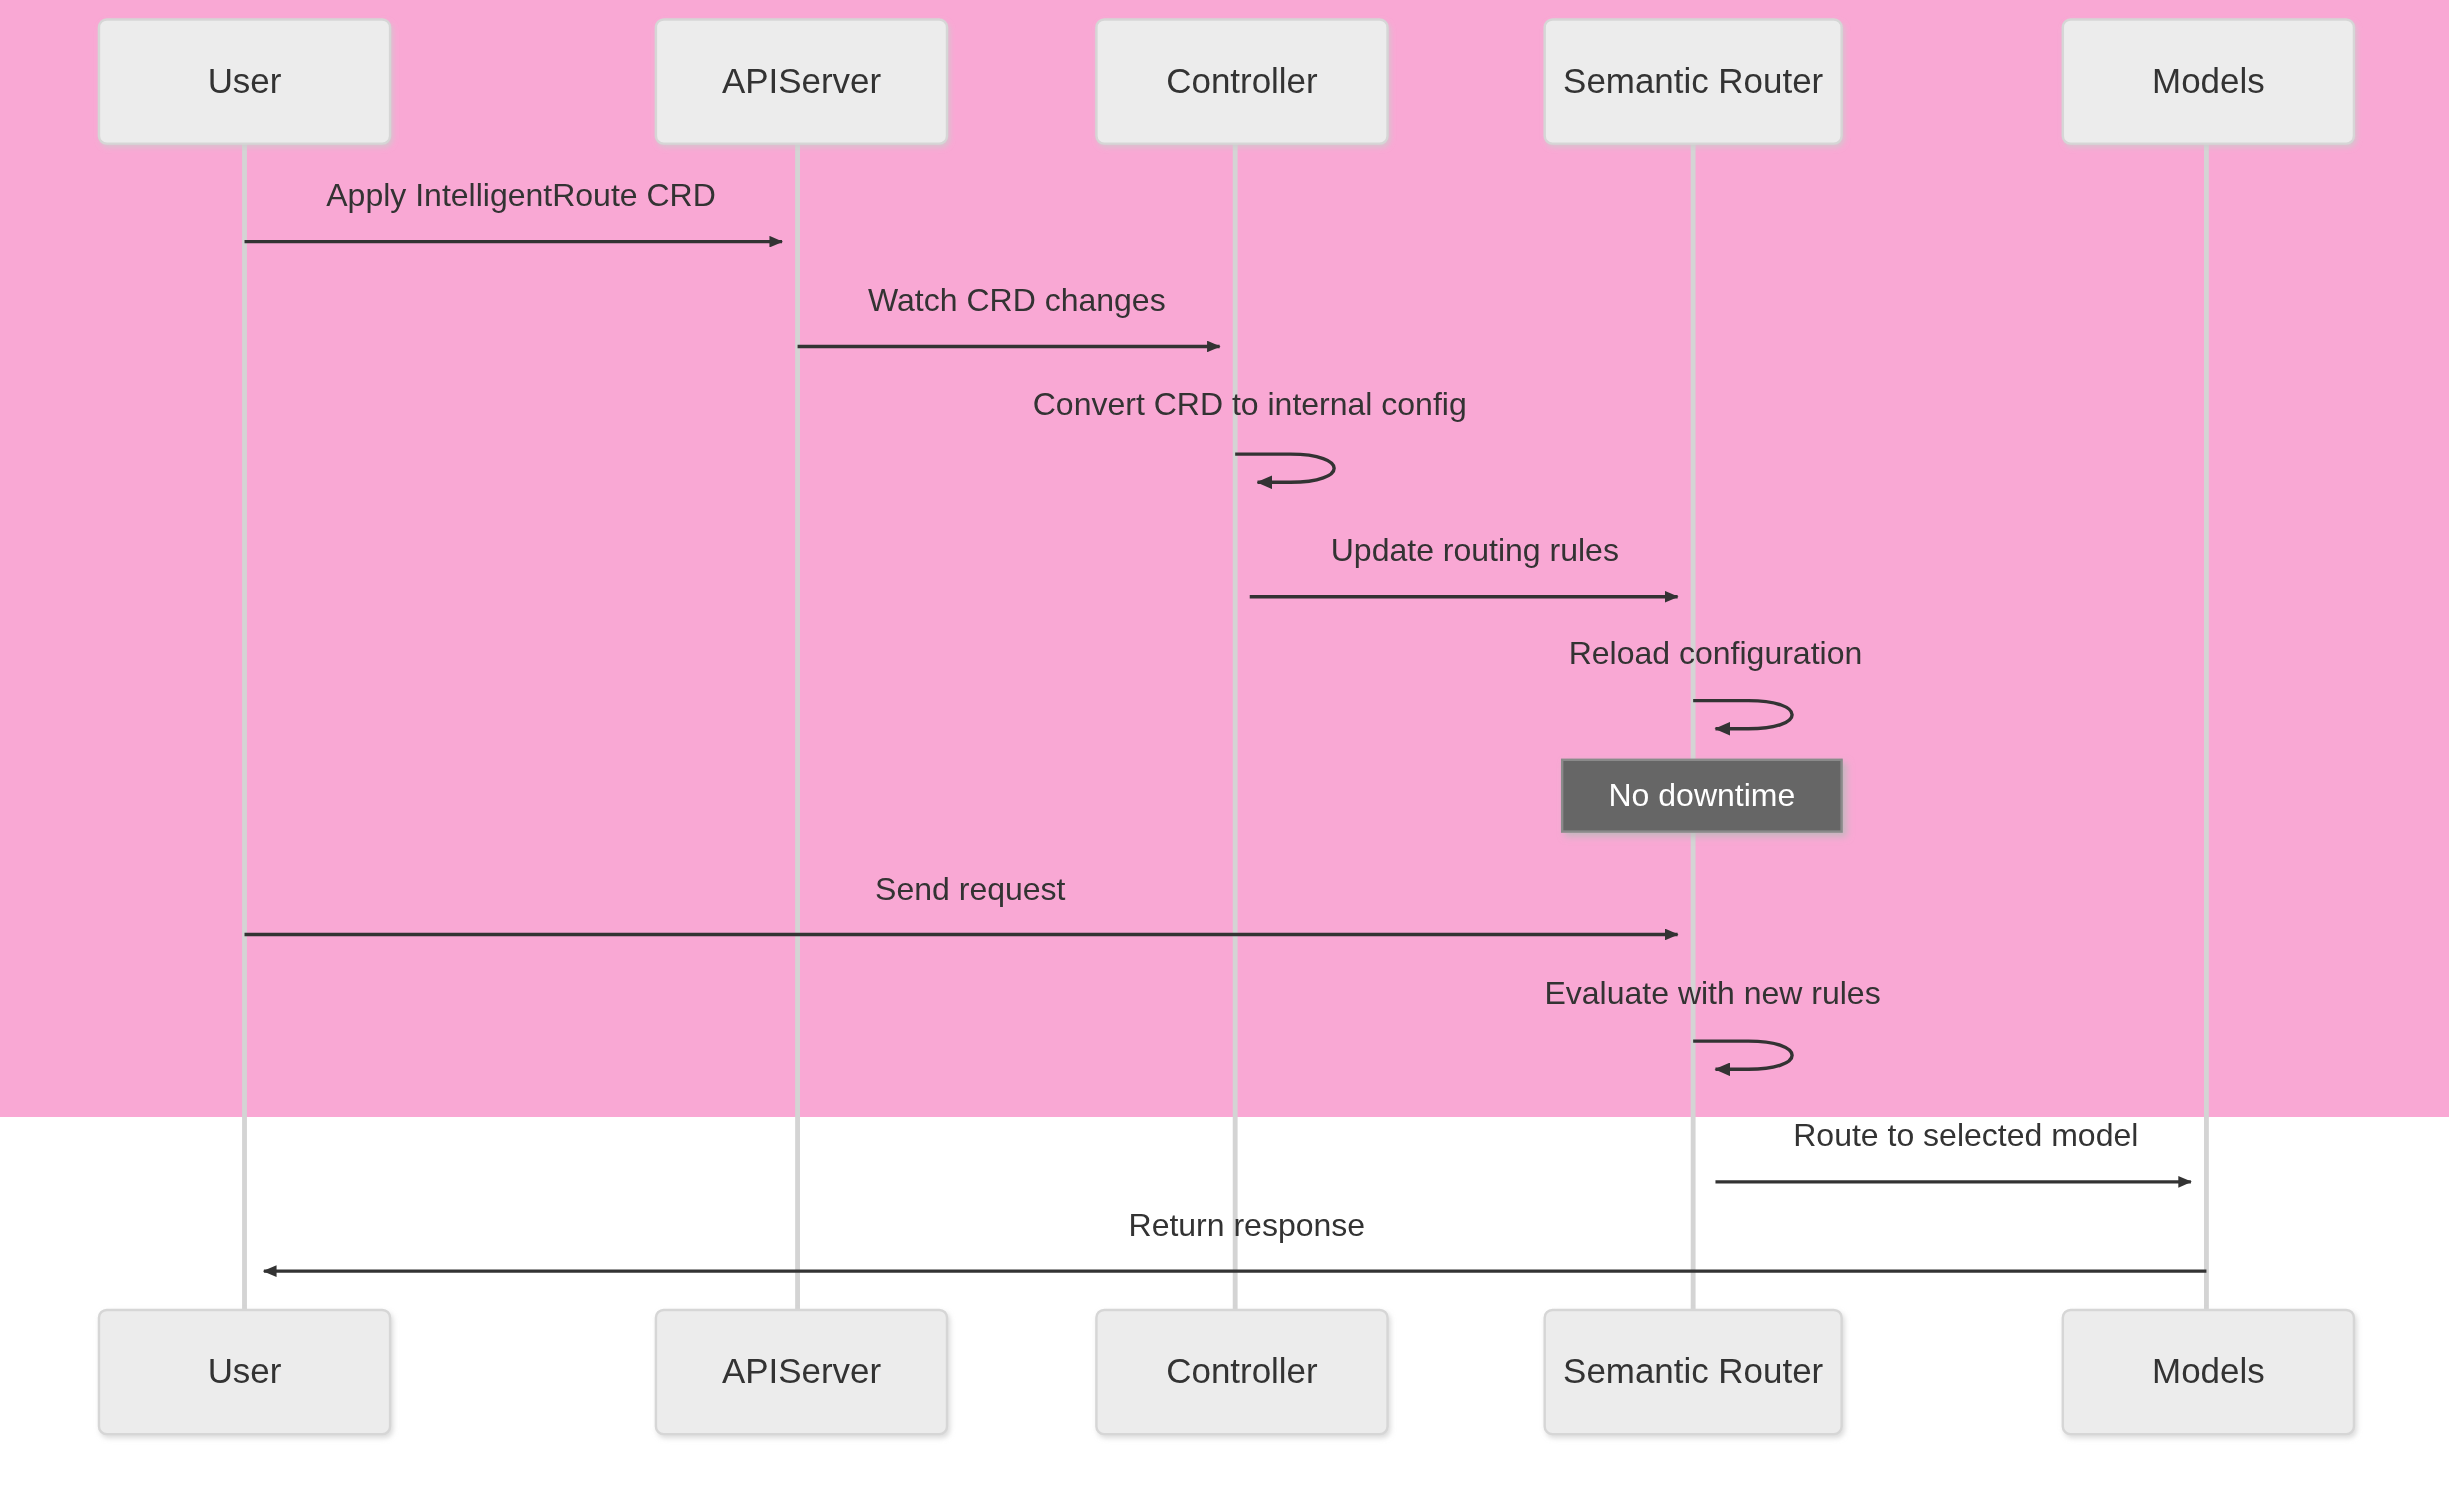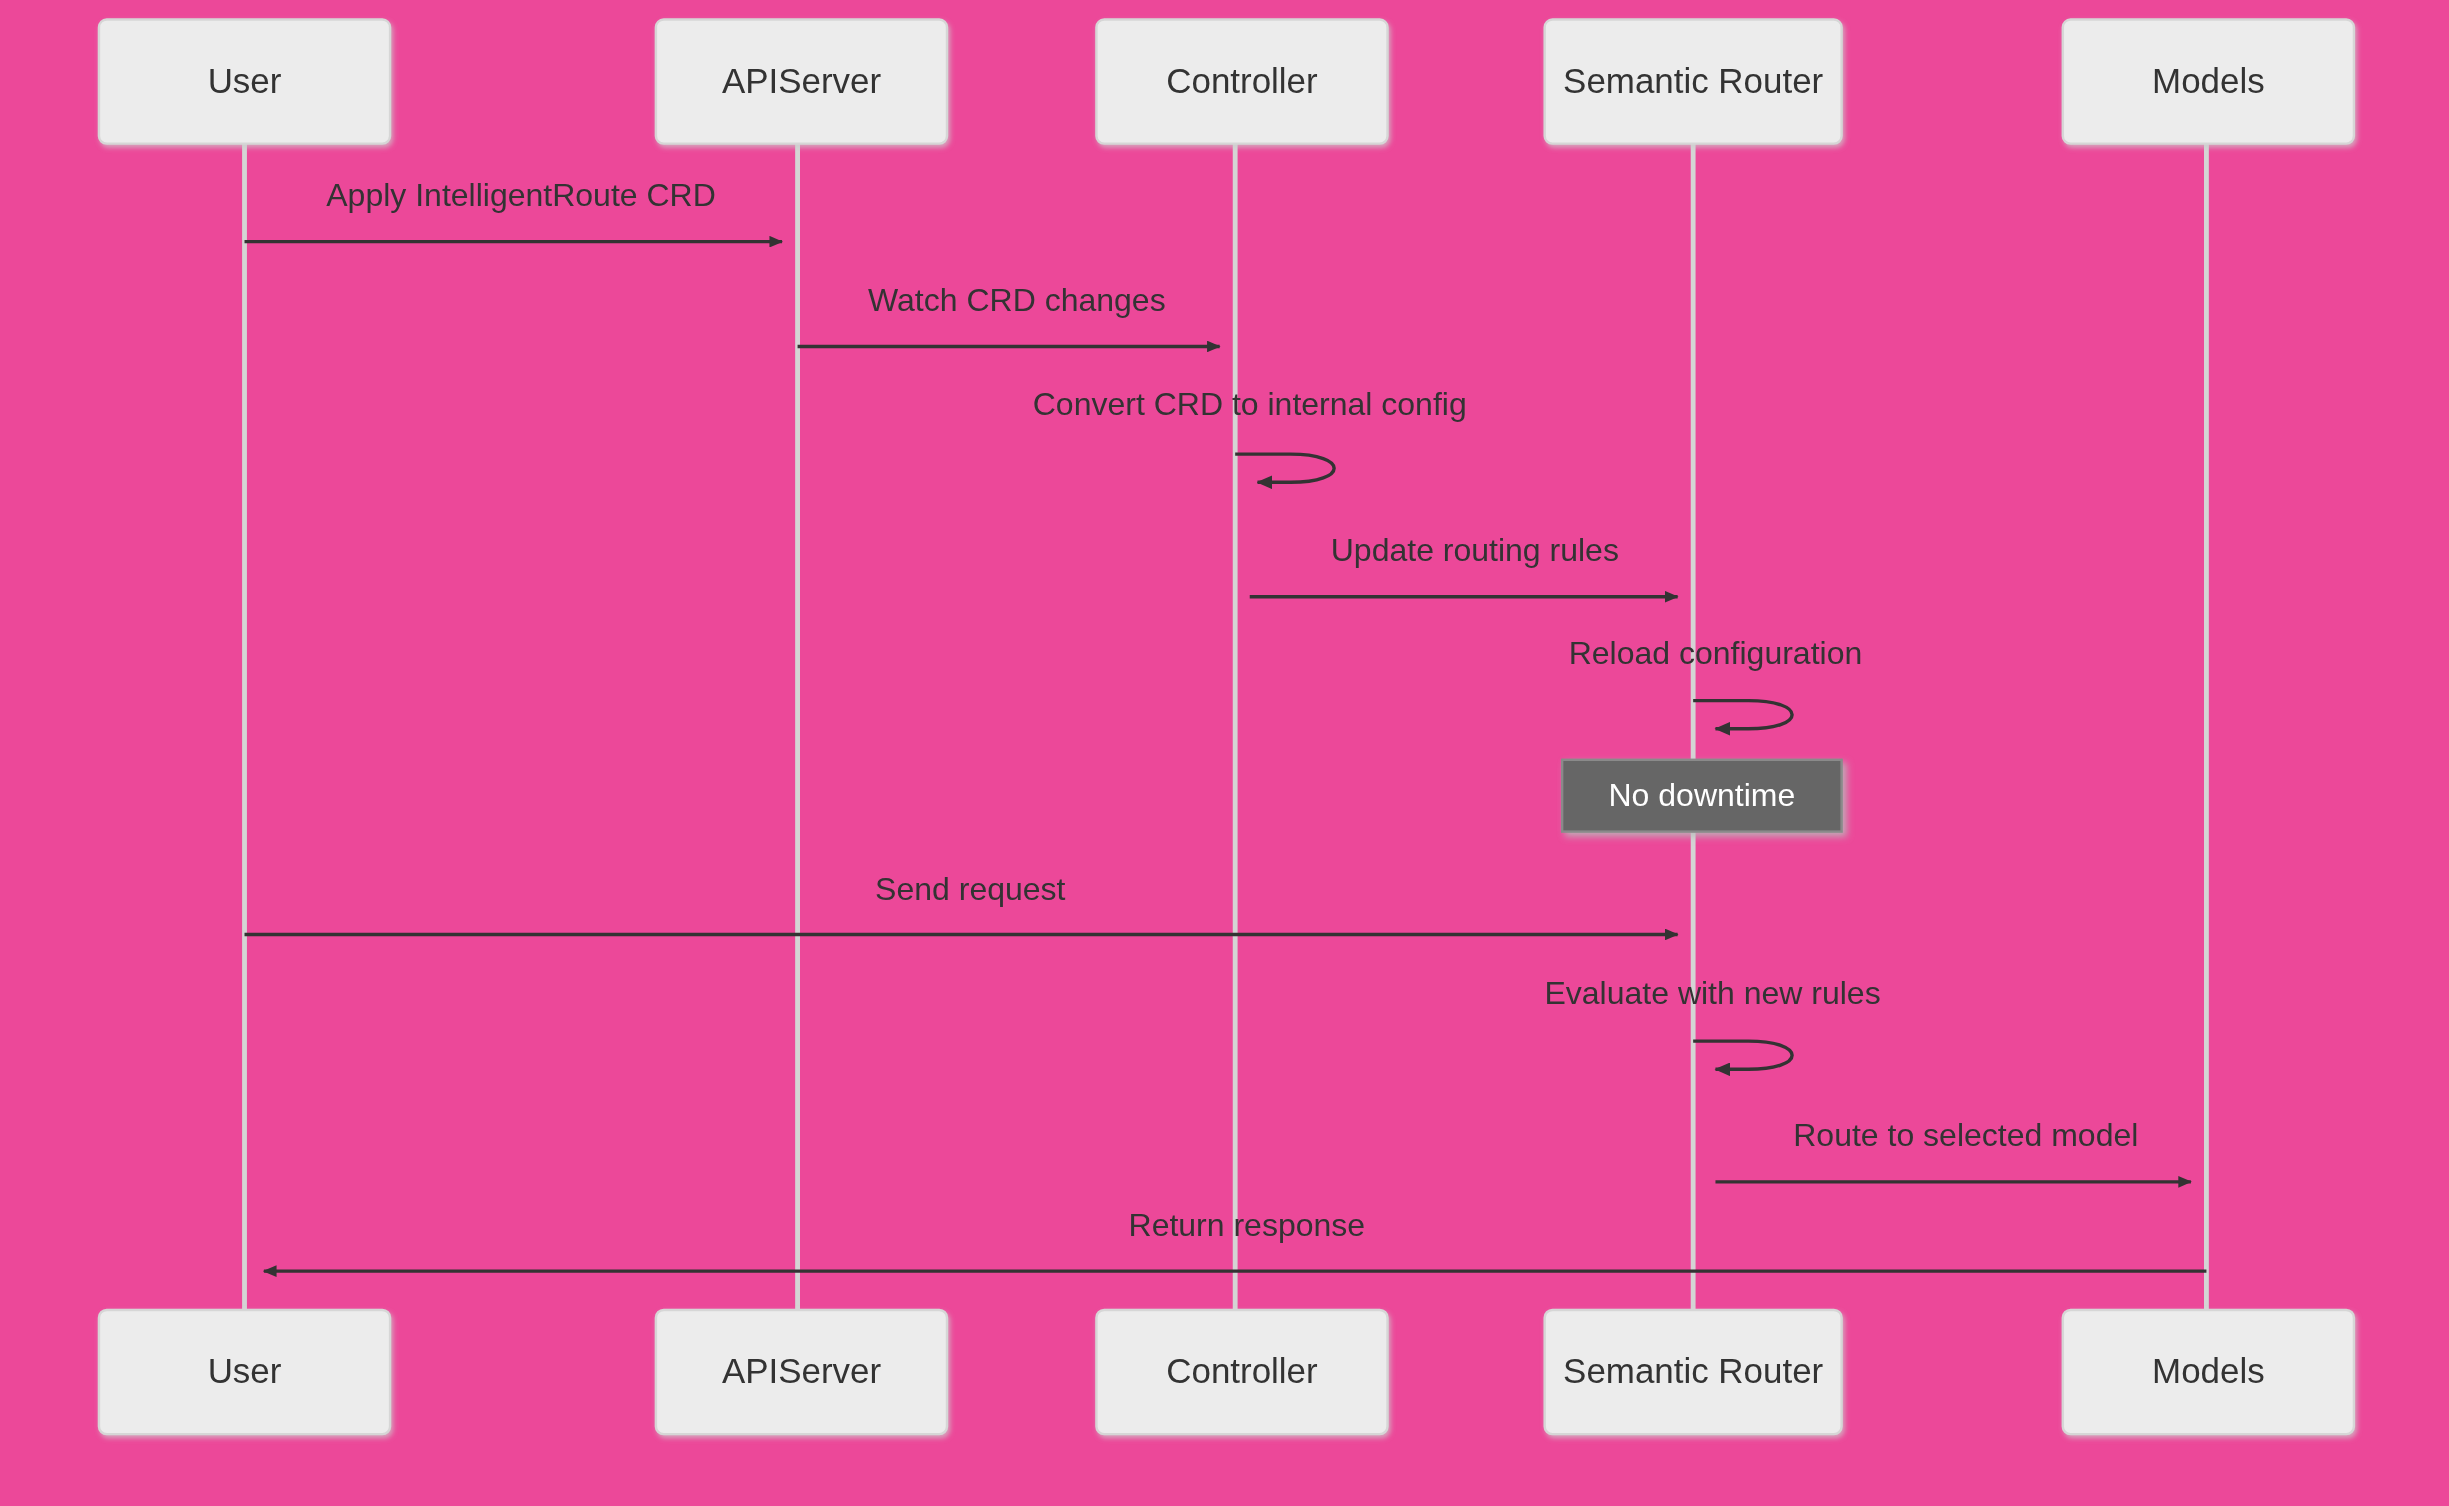--- a/index.html
+++ b/index.html
@@ -9,22 +9,22 @@
   }
   body {
     font-family: "Liberation Sans", sans-serif;
     width: 2449px;
     height: 1506px;
     overflow: hidden;
   }
   #diagram-root {
     position: relative;
     width: 2449px;
-    height: 1506px;
-    background: #ec4899;
+    height: 1117px;
+    background: #f9a8d4;
   }
   #seq-svg {
     position: absolute;
     left: 0;
     top: 0;
     width: 2449px;
     height: 1506px;
     display: block;
   }
   .actor-box-rect {

